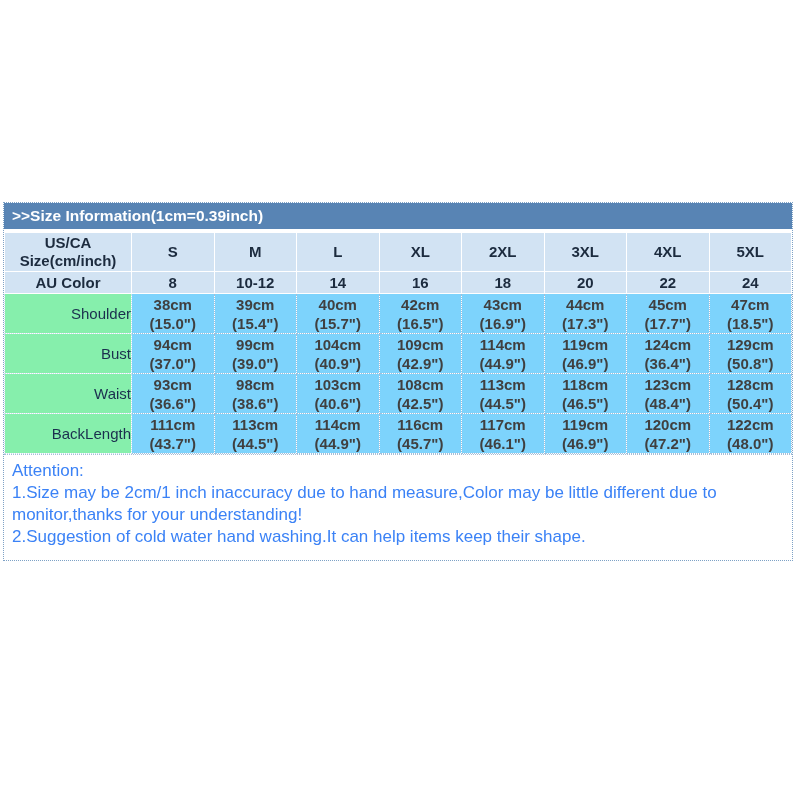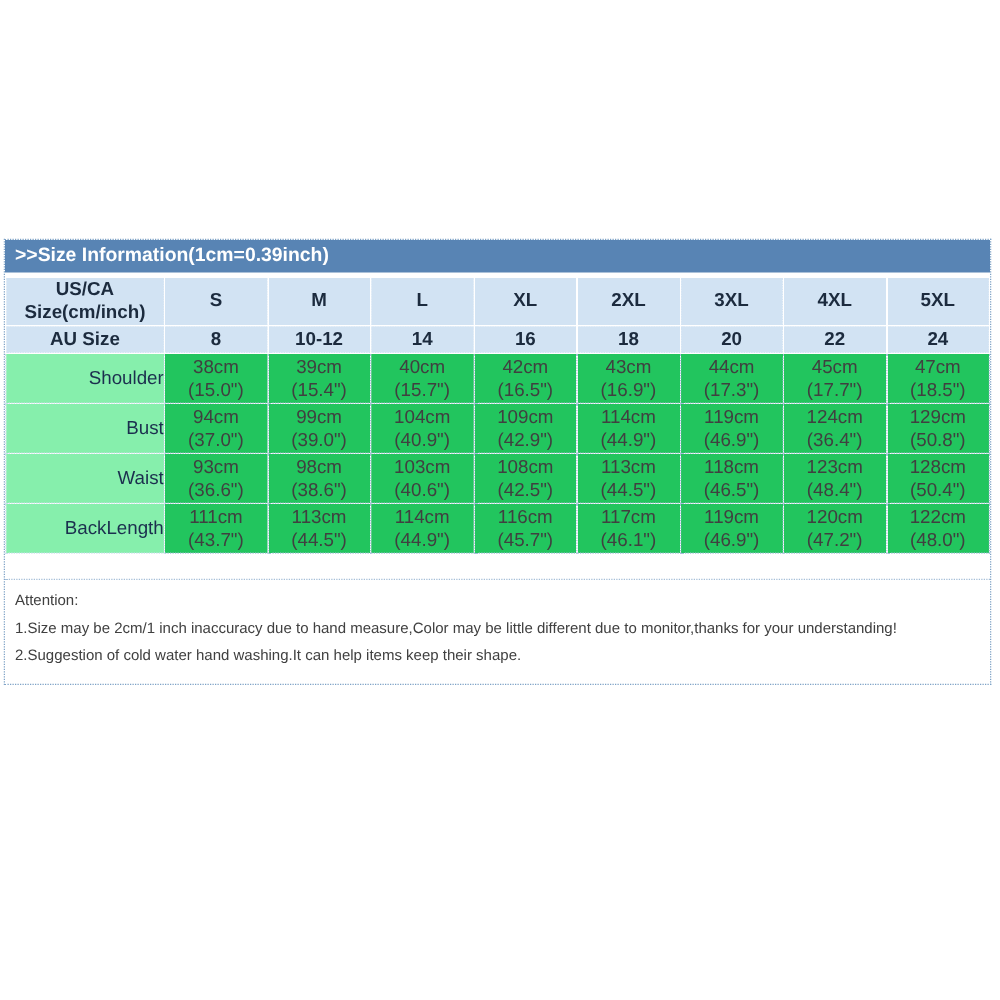--- a/index.html
+++ b/index.html
@@ -2,21 +2,21 @@
 <html><head>
 <meta charset="utf-8">
 <style>
   html,body{margin:0;padding:0;}
   body{
     width:800px;height:800px;background:#ffffff;
     font-family:"Liberation Sans","DejaVu Sans",sans-serif;
     position:relative;overflow:hidden;
   }
   .sheet{
-    position:absolute;left:3px;top:191px;width:790px;
+    position:absolute;left:3px;top:202px;width:790px;
     background:#ffffff;border:1px dotted #7ea2c6;box-sizing:border-box;
   }
   .bar{
     background:#5884b4;color:#ffffff;font-weight:bold;
     font-size:15.5px;line-height:19px;padding:3px 8px 4px 8px;
     margin-bottom:3px;
   }
   table.size{
     border-collapse:collapse;width:100%;table-layout:fixed;
   }
@@ -31,27 +31,27 @@
   }
   tr.hdr.corner-row th{height:38px;line-height:18px;}
   tr.hdr.size-row th{height:21px;}
   
   tr.meas{height:40px;}
   tr.meas th.rowlabel{
     background:#86efac;border:1px dotted #cfe0ef;
     color:#1b2f4e;font-weight:normal;text-align:right;padding-left:8px;
   }
   tr.meas td{
-    background:#22c55e;border:1px dotted #a5bed8;
-    color:#404040;line-height:19px;white-space:pre-line;
+    background:#7dd3fc;border:1px dotted #a5bed8;
+    color:#404040;line-height:19px;white-space:pre-line;font-weight:bold;
   }
   .attention{
     border-top:1px dotted #a5bed8;
     padding:5px 8px 12px 8px;
-    font-size:12px;line-height:22px;color:#404040;margin-top:20px;
+    font-size:17px;line-height:22px;color:#3b82f6;
   }
 </style>
 </head>
 <body>
 
 <div class="sheet">
   <div class="bar">
     <div>&gt;&gt;Size Information(1cm=0.39inch)</div>
   </div>
 
@@ -71,21 +71,21 @@
           <th>L</th>
           <th>XL</th>
           <th>2XL</th>
           <th>3XL</th>
           <th>4XL</th>
           <th>5XL</th>
         </tr>
       </thead>
     <tbody id="size-tbody">
         <tr class="hdr size-row">
-          <th>AU Size</th>
+          <th>AU Color</th>
           <th>8</th>
           <th>10-12</th>
           <th>14</th>
           <th>16</th>
           <th>18</th>
           <th>20</th>
           <th>22</th>
           <th>24</th>
         </tr>
         <tr class="meas">

